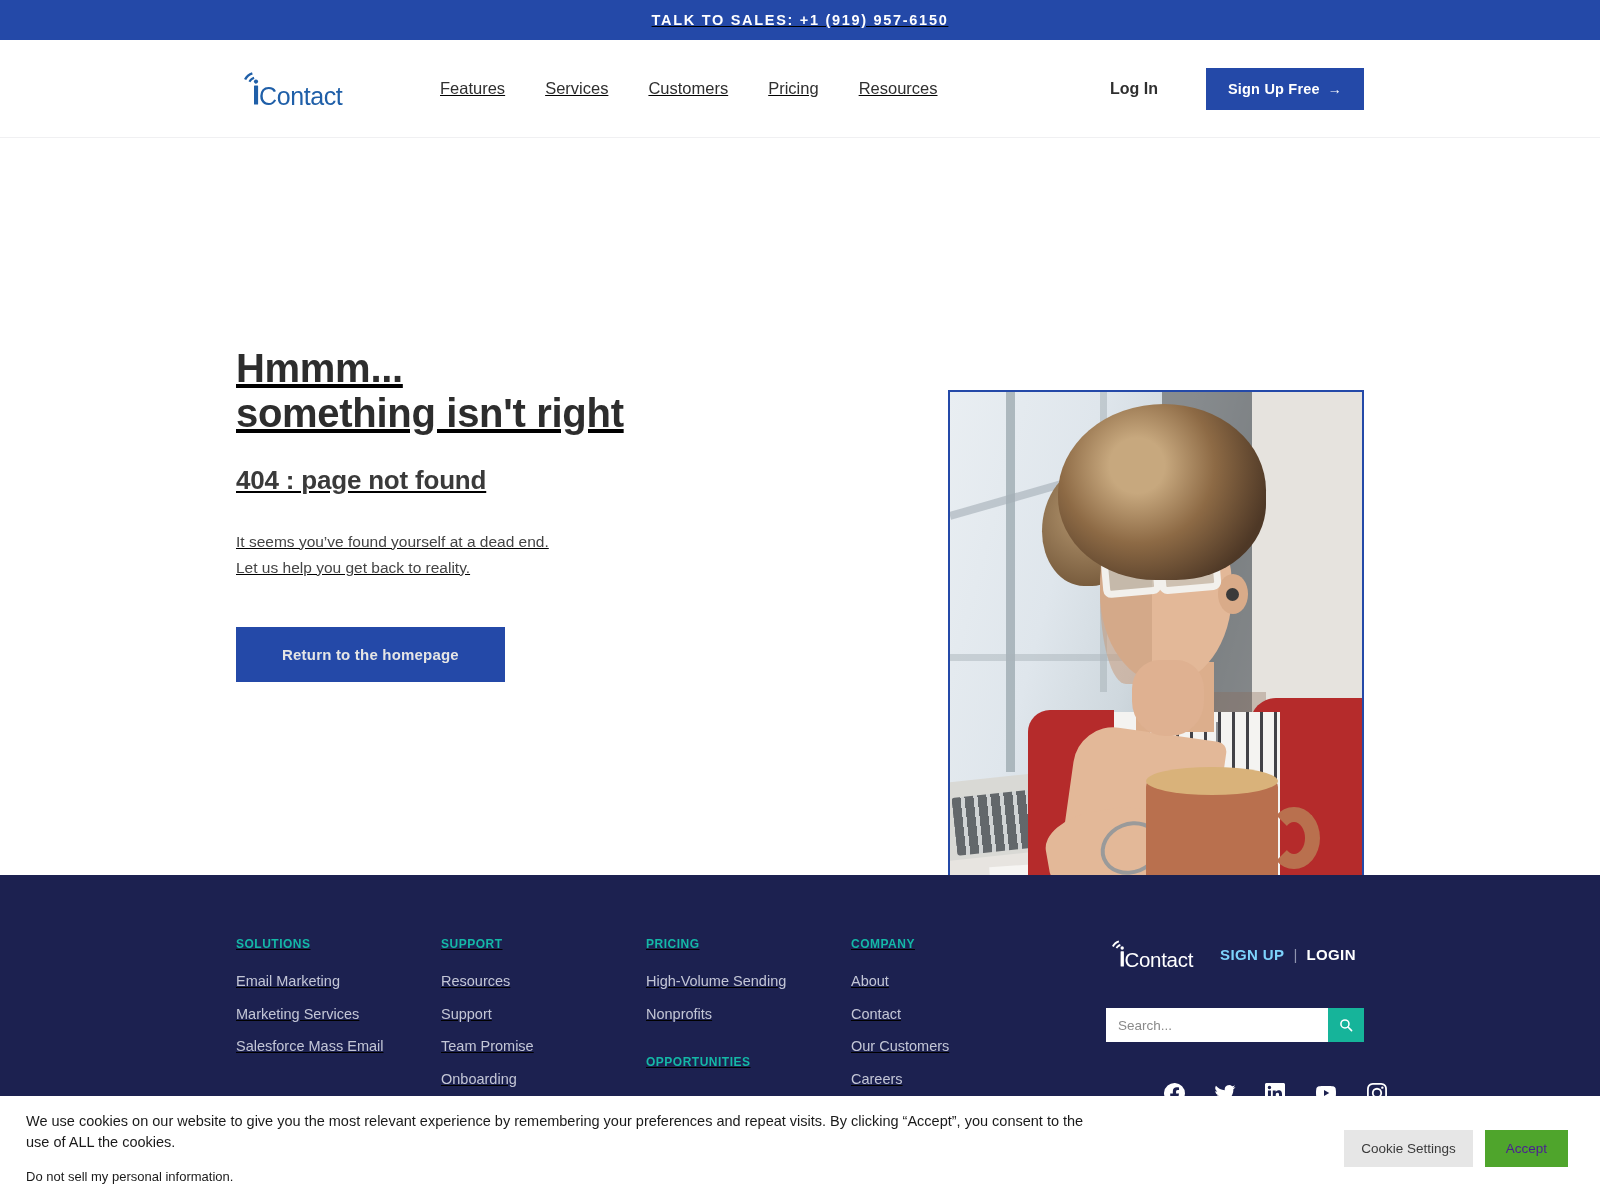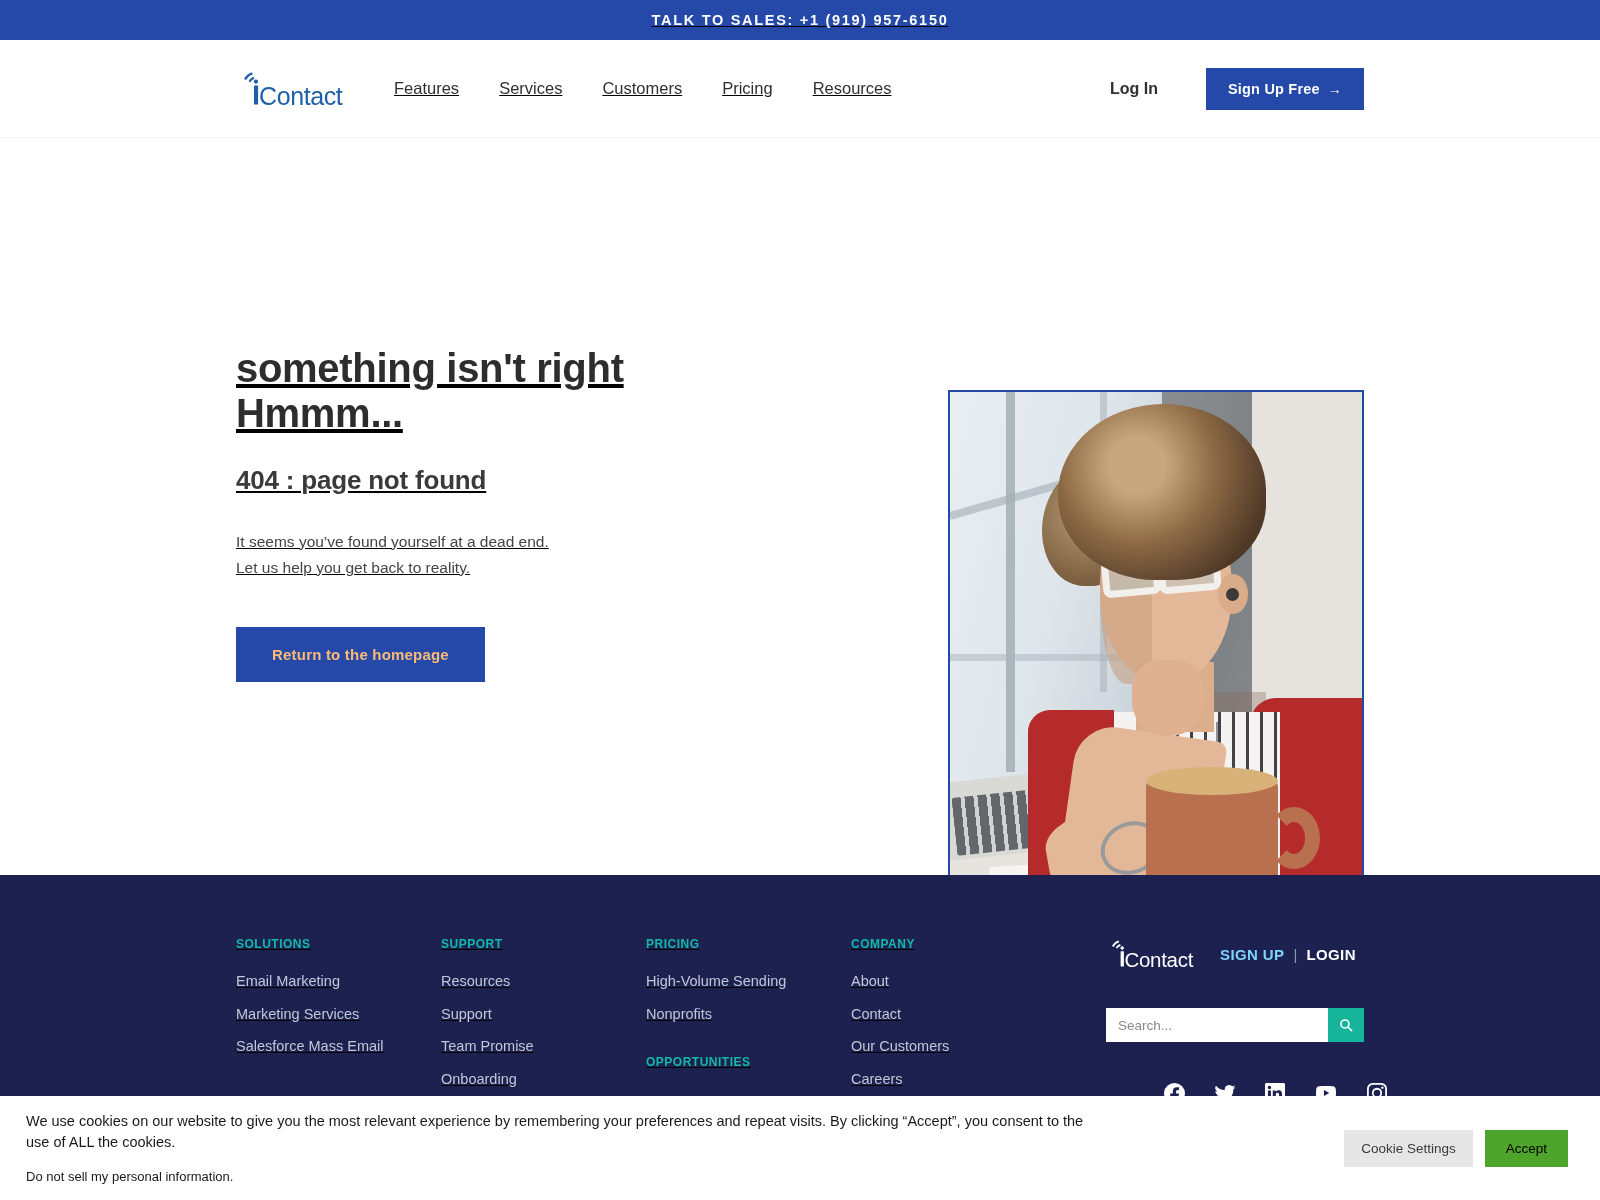--- a/index.html
+++ b/index.html
@@ -26,21 +26,21 @@
     height: 98px; background: #ffffff;
     border-bottom: 1px solid #f0f0f2;
     display: flex; align-items: center;
     padding: 0 236px 0 236px;
     position: relative;
   }
   .logo { display: flex; align-items: flex-end; }
   .logo svg { display: block; }
   .nav {
     display: flex; align-items: center;
-    margin-left: 36px; gap: 0;
+    margin-left: 82px; gap: 0;
   }
   .nav-item {
     font-size: 16.5px; color: #2f2f2f;
     padding: 0 20px; cursor: pointer; white-space: nowrap;
   }
   .nav-item:first-child { padding-left: 0; }
   .header-right {
     position: absolute; right: 236px; top: 0; height: 98px;
     display: flex; align-items: center; gap: 16px;
   }
@@ -73,23 +73,23 @@
   .h2 {
     font-size: 26px; font-weight: 700; color: #3a3a3a;
     margin-top: 29px; letter-spacing: -.2px;
   }
   .lede {
     font-size: 15.5px; line-height: 1.68; color: #444;
     margin-top: 33px;
   }
   .cta {
     display: inline-block; margin-top: 46px;
-    background: #2449a8; color: #fdba74;
+    background: #2449a8; color: #e5e5e5;
     font-size: 15px; font-weight: 700;
-    padding: 19px 36px; border: none; cursor: pointer;
+    padding: 19px 46px; border: none; cursor: pointer;
     letter-spacing: .2px;
   }
   .hero-right {
     flex: 1; display: flex; justify-content: flex-end;
     padding-top: 252px;
   }
   .photo-frame {
     width: 416px; height: 503px;
     border: 2px solid #2449a8;
     overflow: hidden; position: relative; background: #c9cfd4;
@@ -195,21 +195,21 @@
     display: inline-block; margin-top: 16px;
     font-size: 13px; color: #1a1a1a; cursor: pointer;
   }
   .cookiebtns { display: flex; align-items: center; gap: 12px; padding-right: 8px; }
   .btn-settings {
     background: #e6e6e6; color: #3a3a3a; border: none;
     font-size: 13.5px; padding: 11px 17px; cursor: pointer;
     font-family: "Liberation Sans", sans-serif;
   }
   .btn-accept {
-    background: #4fa52c; color: #000000; border: none;
+    background: #4fa52c; color: #4c1d95; border: none;
     font-size: 13.5px; padding: 11px 21px; cursor: pointer;
     font-family: "Liberation Sans", sans-serif;
   }
 </style>
 </head>
 <body>
 
 <div class="page">
 
   <div class="salesbar">
@@ -245,22 +245,22 @@
         <span>Sign Up Free</span>
         <span class="arrow">→</span>
       </button>
     </div>
   </div>
 
   <div class="hero">
     <div class="hero-inner">
       <div class="hero-left">
         <div class="h1">
+          <div>Hmmm...</div>
           <div>something isn't right</div>
-          <div>Hmmm...</div>
         </div>
         <div class="h2">404 : page not found</div>
         <div class="lede">
           <div>It seems you’ve found yourself at a dead end.</div>
           <div>Let us help you get back to reality.</div>
         </div>
         <button class="cta">Return to the homepage</button>
       </div>
 
       <div class="hero-right">

